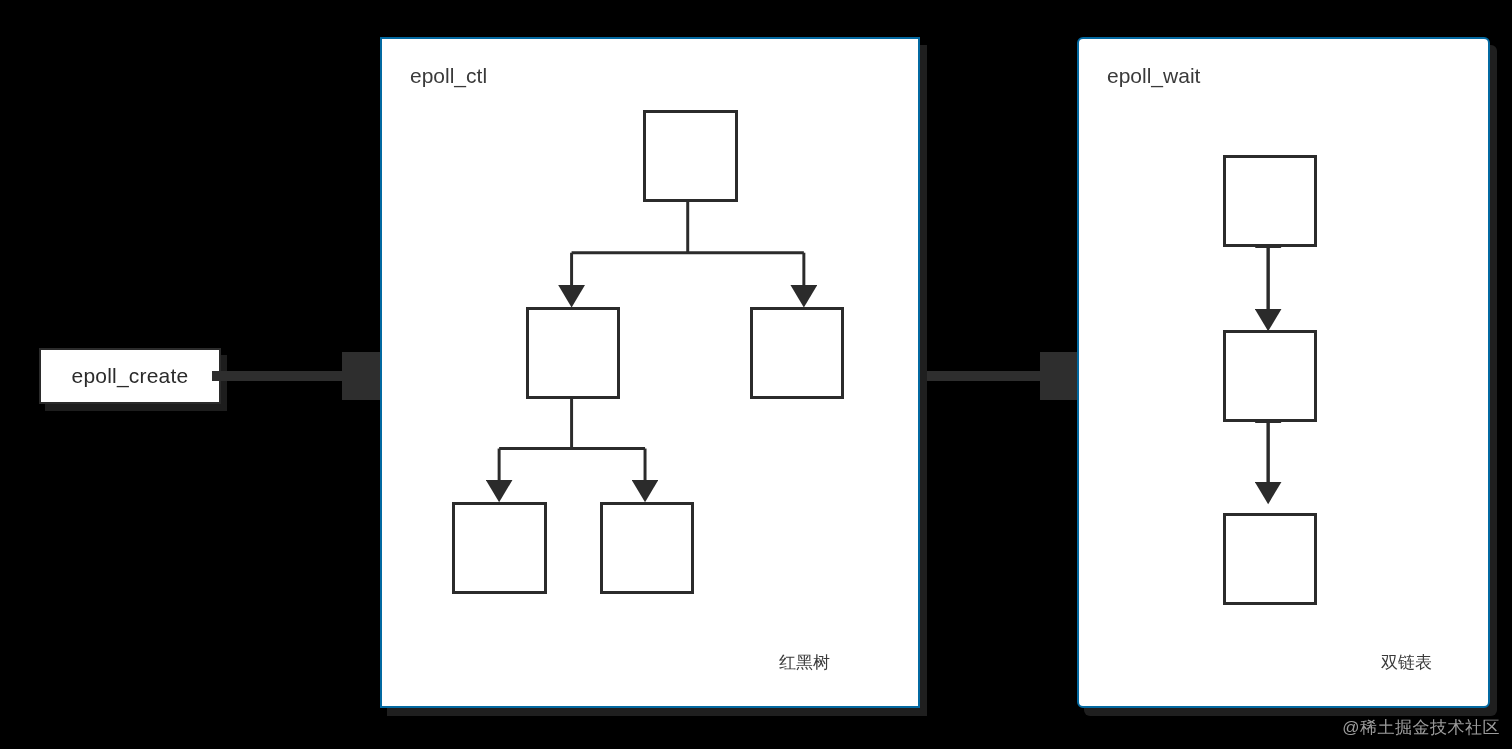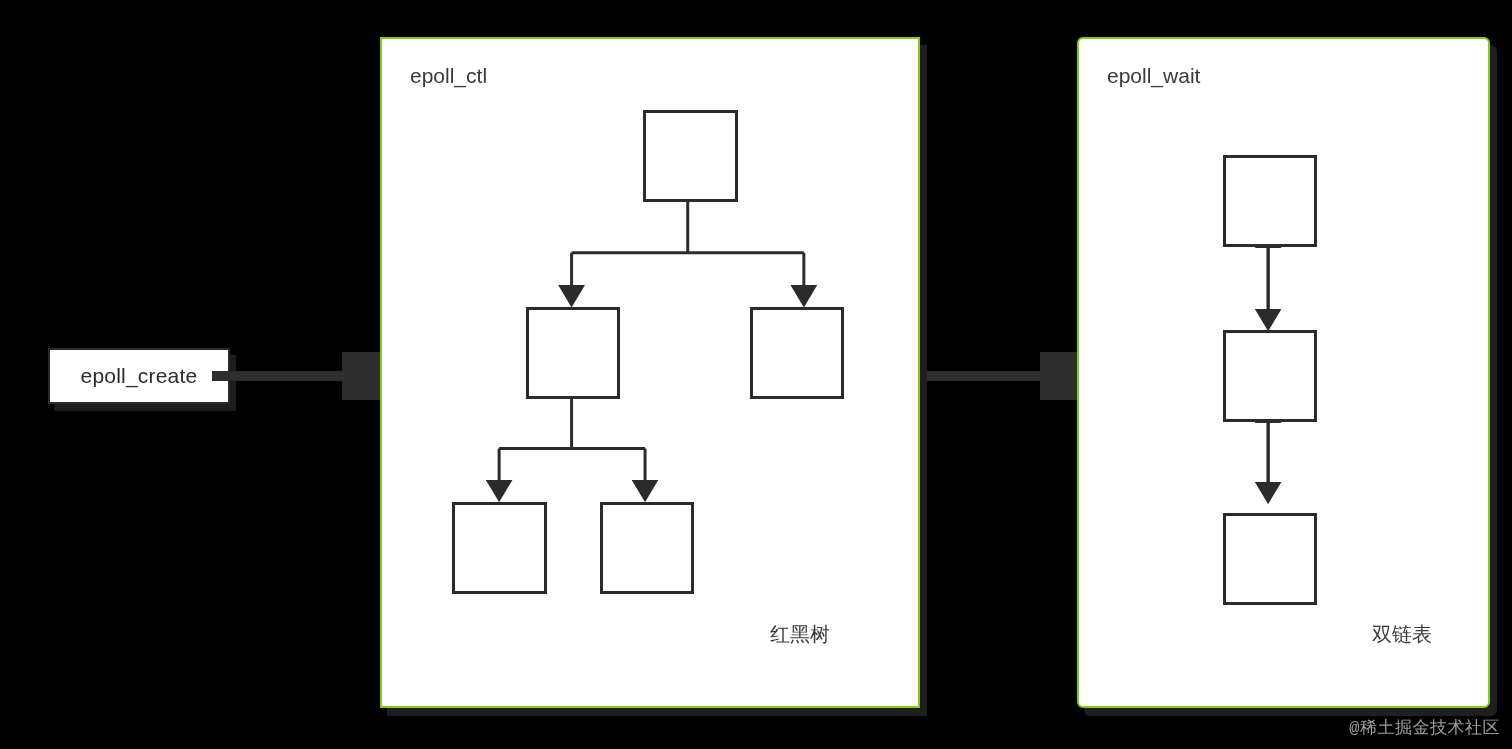--- a/index.html
+++ b/index.html
@@ -19,21 +19,21 @@
     position: absolute;
     left: 0; top: 0;
     width: 1512px;
     height: 749px;
     background: #000000;
   }
 
   
   .create-box {
     position: absolute;
-    left: 48px;
+    left: 39px;
     top: 348px;
     width: 182px;
     height: 56px;
     background: #ffffff;
     border: 2px solid #2b2b2b;
     box-shadow: 6px 7px 0 0 #1d1d1d;
     box-sizing: border-box;
     display: flex;
     align-items: center;
     justify-content: center;
@@ -42,21 +42,21 @@
     font-size: 21px;
     color: #2b2b2b;
     letter-spacing: 0.2px;
     white-space: nowrap;
   }
 
   
   .panel {
     position: absolute;
     background: #ffffff;
-    border: 2px solid #84cc16;
+    border: 2px solid #0369a1;
     box-shadow: 7px 8px 0 0 #1f1f1f;
     box-sizing: border-box;
     padding-left: 46px;
   }
   #panel-ctl {
     left: 380px;
     top: 37px;
     width: 540px;
     height: 671px;
   }
@@ -71,22 +71,22 @@
     position: absolute;
     left: 28px;
     top: 25px;
     font-size: 21px;
     color: #3a3a3a;
     white-space: nowrap;
   }
   .panel-footer {
     position: absolute;
     right: 88px;
-    bottom: 58px;
-    font-size: 20px;
+    bottom: 32px;
+    font-size: 17px;
     color: #3a3a3a;
     white-space: nowrap;
     font-family: "DejaVu Sans", "Liberation Sans", sans-serif;
   }
   #panel-wait .panel-footer { right: 56px; text-align: center; }
 
   
   .node {
     position: absolute;
     background: #ffffff;
@@ -112,21 +112,21 @@
   
   .watermark {
     position: absolute;
     right: 12px;
     bottom: 10px;
     font-size: 17px;
     color: #d8d8d8;
     opacity: 0.72;
     letter-spacing: 0.5px;
     white-space: nowrap;
-    font-family: Liberation Mono, monospace;
+    font-family: Liberation Sans, sans-serif;
   }
 </style>
 </head>
 <body>
 
 <div id="stage">
 
   <div class="create-box">
     <span class="create-box-label">epoll_create</span>
   </div>

